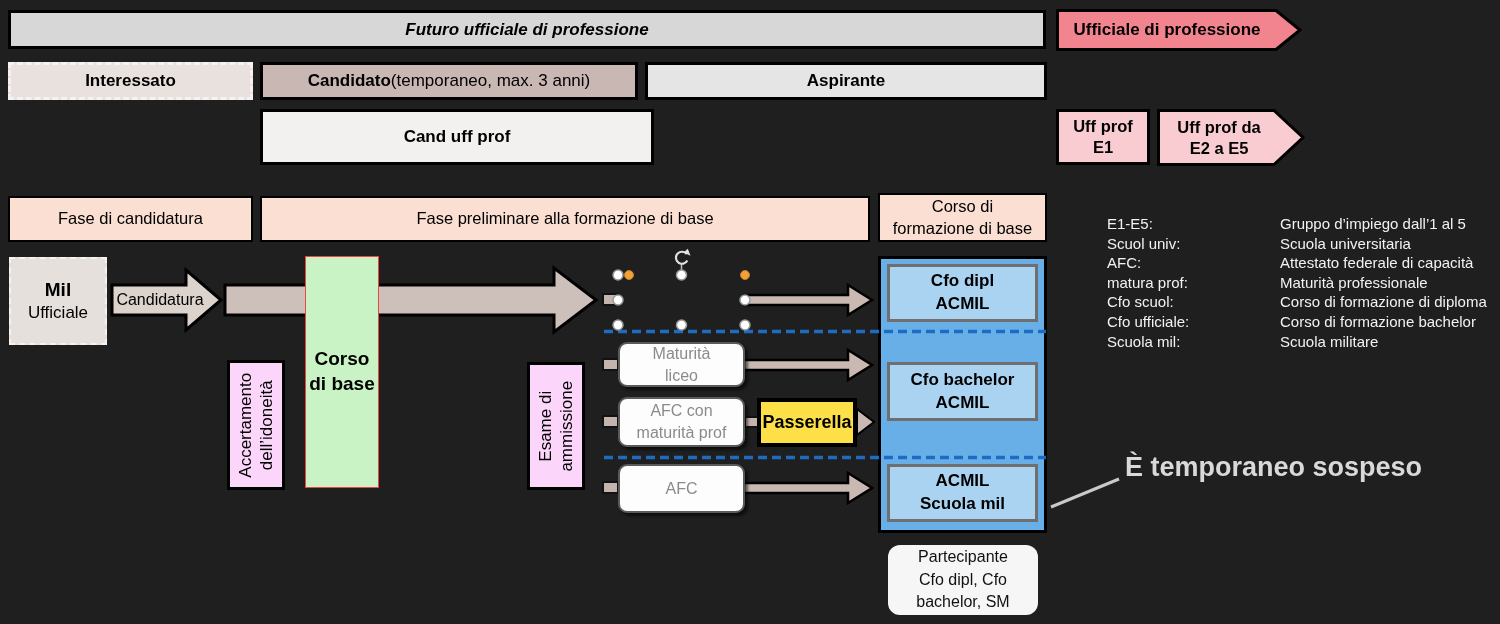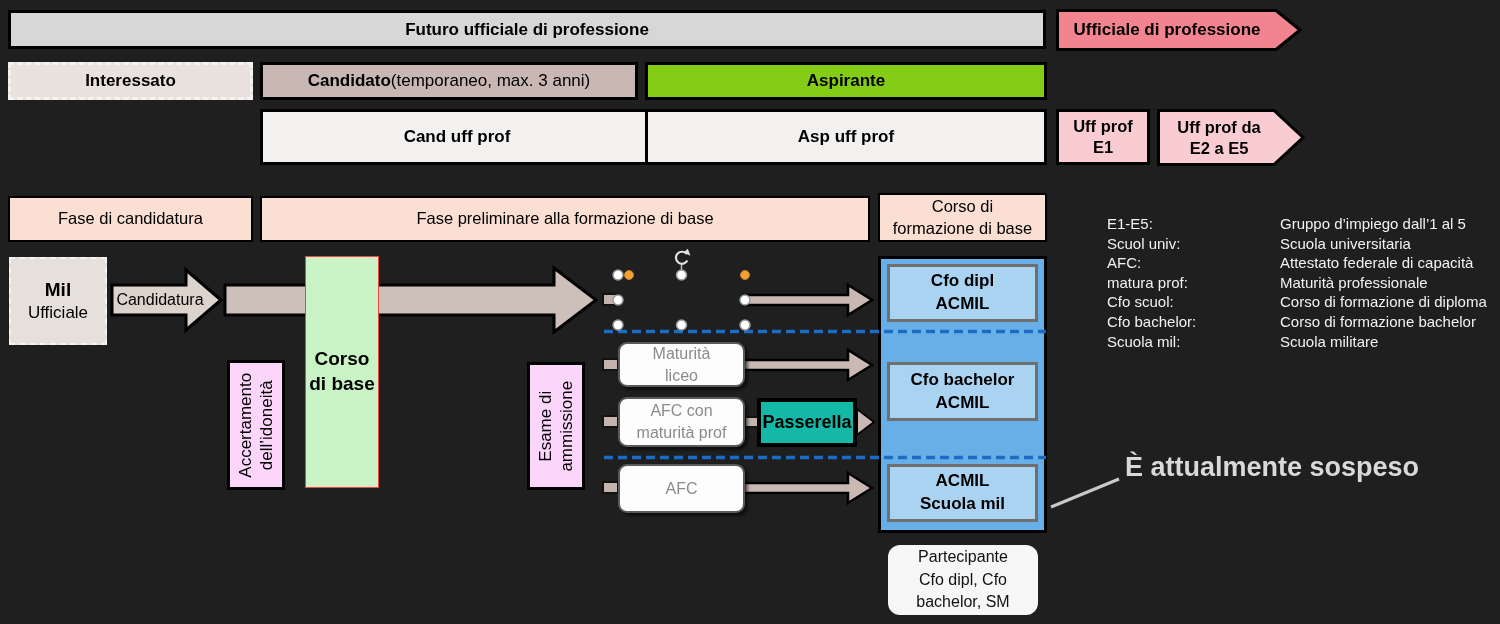--- a/index.html
+++ b/index.html
@@ -9,55 +9,55 @@
   .ctr{display:flex;align-items:center;justify-content:center;text-align:center;}
   .ml{white-space:pre-line;}
   .bb{border:3px solid #000;}
   .bold{font-weight:bold;}
   svg{display:block;overflow:visible;}
 
   
   .h-gray{background:#d7d7d7;font-weight:bold;font-size:17px;}
   .h-inter{background:#e8e1dd;border:3px dashed #f5f3f1;font-weight:bold;font-size:17px;}
   .h-cand{background:#c9b7b3;font-size:17px;}
-  .h-asp{background:#84cc16;font-weight:bold;font-size:17px;}
+  .h-asp{background:#e5e5e5;font-weight:bold;font-size:17px;}
   .h-white{background:#f2f1f0;font-weight:bold;font-size:17px;}
   .h-pinklight{background:#f9ccd2;font-weight:bold;font-size:16.5px;line-height:1.25;}
   .arrow-label{font-weight:bold;font-size:17px;line-height:1.25;}
 
   
   .phase{background:#fadfd2;border:2px solid #000;font-size:16.5px;line-height:1.3;}
 
   
   .milbox{background:#e5e0dc;border:2px dashed #f5f3f1;flex-direction:column;line-height:1.3;}
   .green{background:#c9f3c5;border:1px solid #ef4444;font-weight:bold;font-size:19px;line-height:1.3;z-index:2;}
   .pinkv{background:#fbd6fa;border:3px solid #000;z-index:2;}
   .pinkv .rot{transform:rotate(-90deg);font-size:17px;line-height:1.25;text-align:center;width:200px;}
   .stub{background:#c4b4ae;border:2px solid #121212;z-index:2;}
   .src{background:#fdfdfd;border:2px solid #5a5a5a;border-radius:9px;color:#8b8b8b;
        font-size:16px;line-height:1.35;box-shadow:3px 3px 3px rgba(0,0,0,.55);z-index:3;}
-  .passer{background:#14b8a6;border:4px solid #000;font-weight:bold;font-size:18px;z-index:3;}
+  .passer{background:#fde047;border:4px solid #000;font-weight:bold;font-size:18px;z-index:3;}
   .bluebox{background:#68afe8;border:3px solid #000;z-index:1;}
   .course{background:#aad2f1;border:3px solid #6f6f6f;font-weight:bold;font-size:17px;line-height:1.35;z-index:2;}
   .note{background:#f6f6f6;border-radius:12px;font-size:16px;line-height:1.4;color:#111;}
 
   
   .legend{left:1107px;top:214px;color:#f2f2f2;font-size:15px;line-height:19.6px;}
   .lrow{display:flex;}
   .lterm{width:173px;}
   .susp{color:#d9d9d9;font-weight:bold;font-size:27px;}
   .cand-label{font-size:16px;}
   .overlay{left:0;top:0;z-index:6;pointer-events:none;}
 </style>
 </head>
 <body>
 
 <div id="canvas">
 
-  <div class="abs ctr h-gray bb" style="left:8px;top:10px;width:1038px;height:39px;">
+  <div class="abs ctr h-gray bb" style="left:8px;top:10px;width:1038px;height:39px;font-style:italic;">
     <span>Futuro ufficiale di professione</span>
   </div>
 
   <div class="abs" style="left:1056px;top:9px;width:246px;height:42px;z-index:1;">
     <svg width="246" height="42">
       <polygon points="1.5,1.5 220,1.5 244,21 220,40.5 1.5,40.5" fill="#f2848f" stroke="#000" stroke-width="3"></polygon>
     </svg>
     <div class="abs ctr arrow-label" style="left:0;top:0;width:222px;height:42px;">Ufficiale di professione</div>
   </div>
 
@@ -67,23 +67,20 @@
   <div class="abs ctr h-cand bb" style="left:260px;top:62px;width:378px;height:38px;">
     <span class="bold">Candidato</span>
       <span> (temporaneo, max. 3 anni)</span>
   </div>
   <div class="abs ctr h-asp bb" style="left:645px;top:62px;width:402px;height:38px;">
     <span>Aspirante</span>
   </div>
 
   <div class="abs ctr h-white bb" style="left:260px;top:109px;width:394px;height:56px;">
     <span>Cand uff prof</span>
-  </div>
-  <div class="abs ctr h-white bb" style="left:645px;top:109px;width:402px;height:56px;">
-    <span>Asp uff prof</span>
   </div>
   <div class="abs ctr h-pinklight bb ml" style="left:1056px;top:109px;width:94px;height:56px;">Uff prof
 E1</div>
 
   <div class="abs" style="left:1157px;top:109px;width:148px;height:57px;text-decoration:underline;">
     <svg width="148" height="57">
       <polygon points="1.5,1.5 117,1.5 146,28.5 117,55.5 1.5,55.5" fill="#f9ccd2" stroke="#000" stroke-width="3"></polygon>
     </svg>
     <div class="abs ctr h-pinklight ml" style="left:0;top:0;width:124px;height:57px;background:none;border:none;">Uff prof da
 E2 a E5</div>
@@ -190,30 +187,30 @@
       </div>
     <div class="lrow">
       <span class="lterm">matura prof:</span>
       <span>Maturità professionale</span>
       </div>
     <div class="lrow">
       <span class="lterm">Cfo scuol:</span>
       <span>Corso di formazione di diploma</span>
       </div>
     <div class="lrow">
-      <span class="lterm">Cfo bachelor:</span>
+      <span class="lterm">Cfo ufficiale:</span>
       <span>Corso di formazione bachelor</span>
       </div>
     <div class="lrow">
       <span class="lterm">Scuola mil:</span>
       <span>Scuola militare</span>
       </div>
   </div>
 
-  <div class="abs susp" style="left:1125px;top:452px;z-index:4;">È attualmente sospeso</div>
+  <div class="abs susp" style="left:1125px;top:452px;z-index:4;">È temporaneo sospeso</div>
 
   <svg class="abs overlay" width="1500" height="624">
     <line x1="604" y1="331.5" x2="1046" y2="331.5" stroke="#1c6dc2" stroke-width="3.5" stroke-dasharray="9 5"></line>
     <line x1="604" y1="457.5" x2="1046" y2="457.5" stroke="#1c6dc2" stroke-width="3.5" stroke-dasharray="9 5"></line>
     <line x1="1051" y1="507" x2="1119" y2="479" stroke="#c9c9c9" stroke-width="3"></line>
 
     <g>
       <line x1="681.5" y1="275" x2="681.5" y2="264" stroke="#bdbdbd" stroke-width="1.5"></line>
       <path d="M 686.8 254.2 A 6 6 0 1 0 687.3 260.5" fill="none" stroke="#e2e2e2" stroke-width="2.2"></path>
       <polygon points="683.5,252.5 690.5,255.8 687.8,248.8" fill="#e2e2e2"></polygon>

